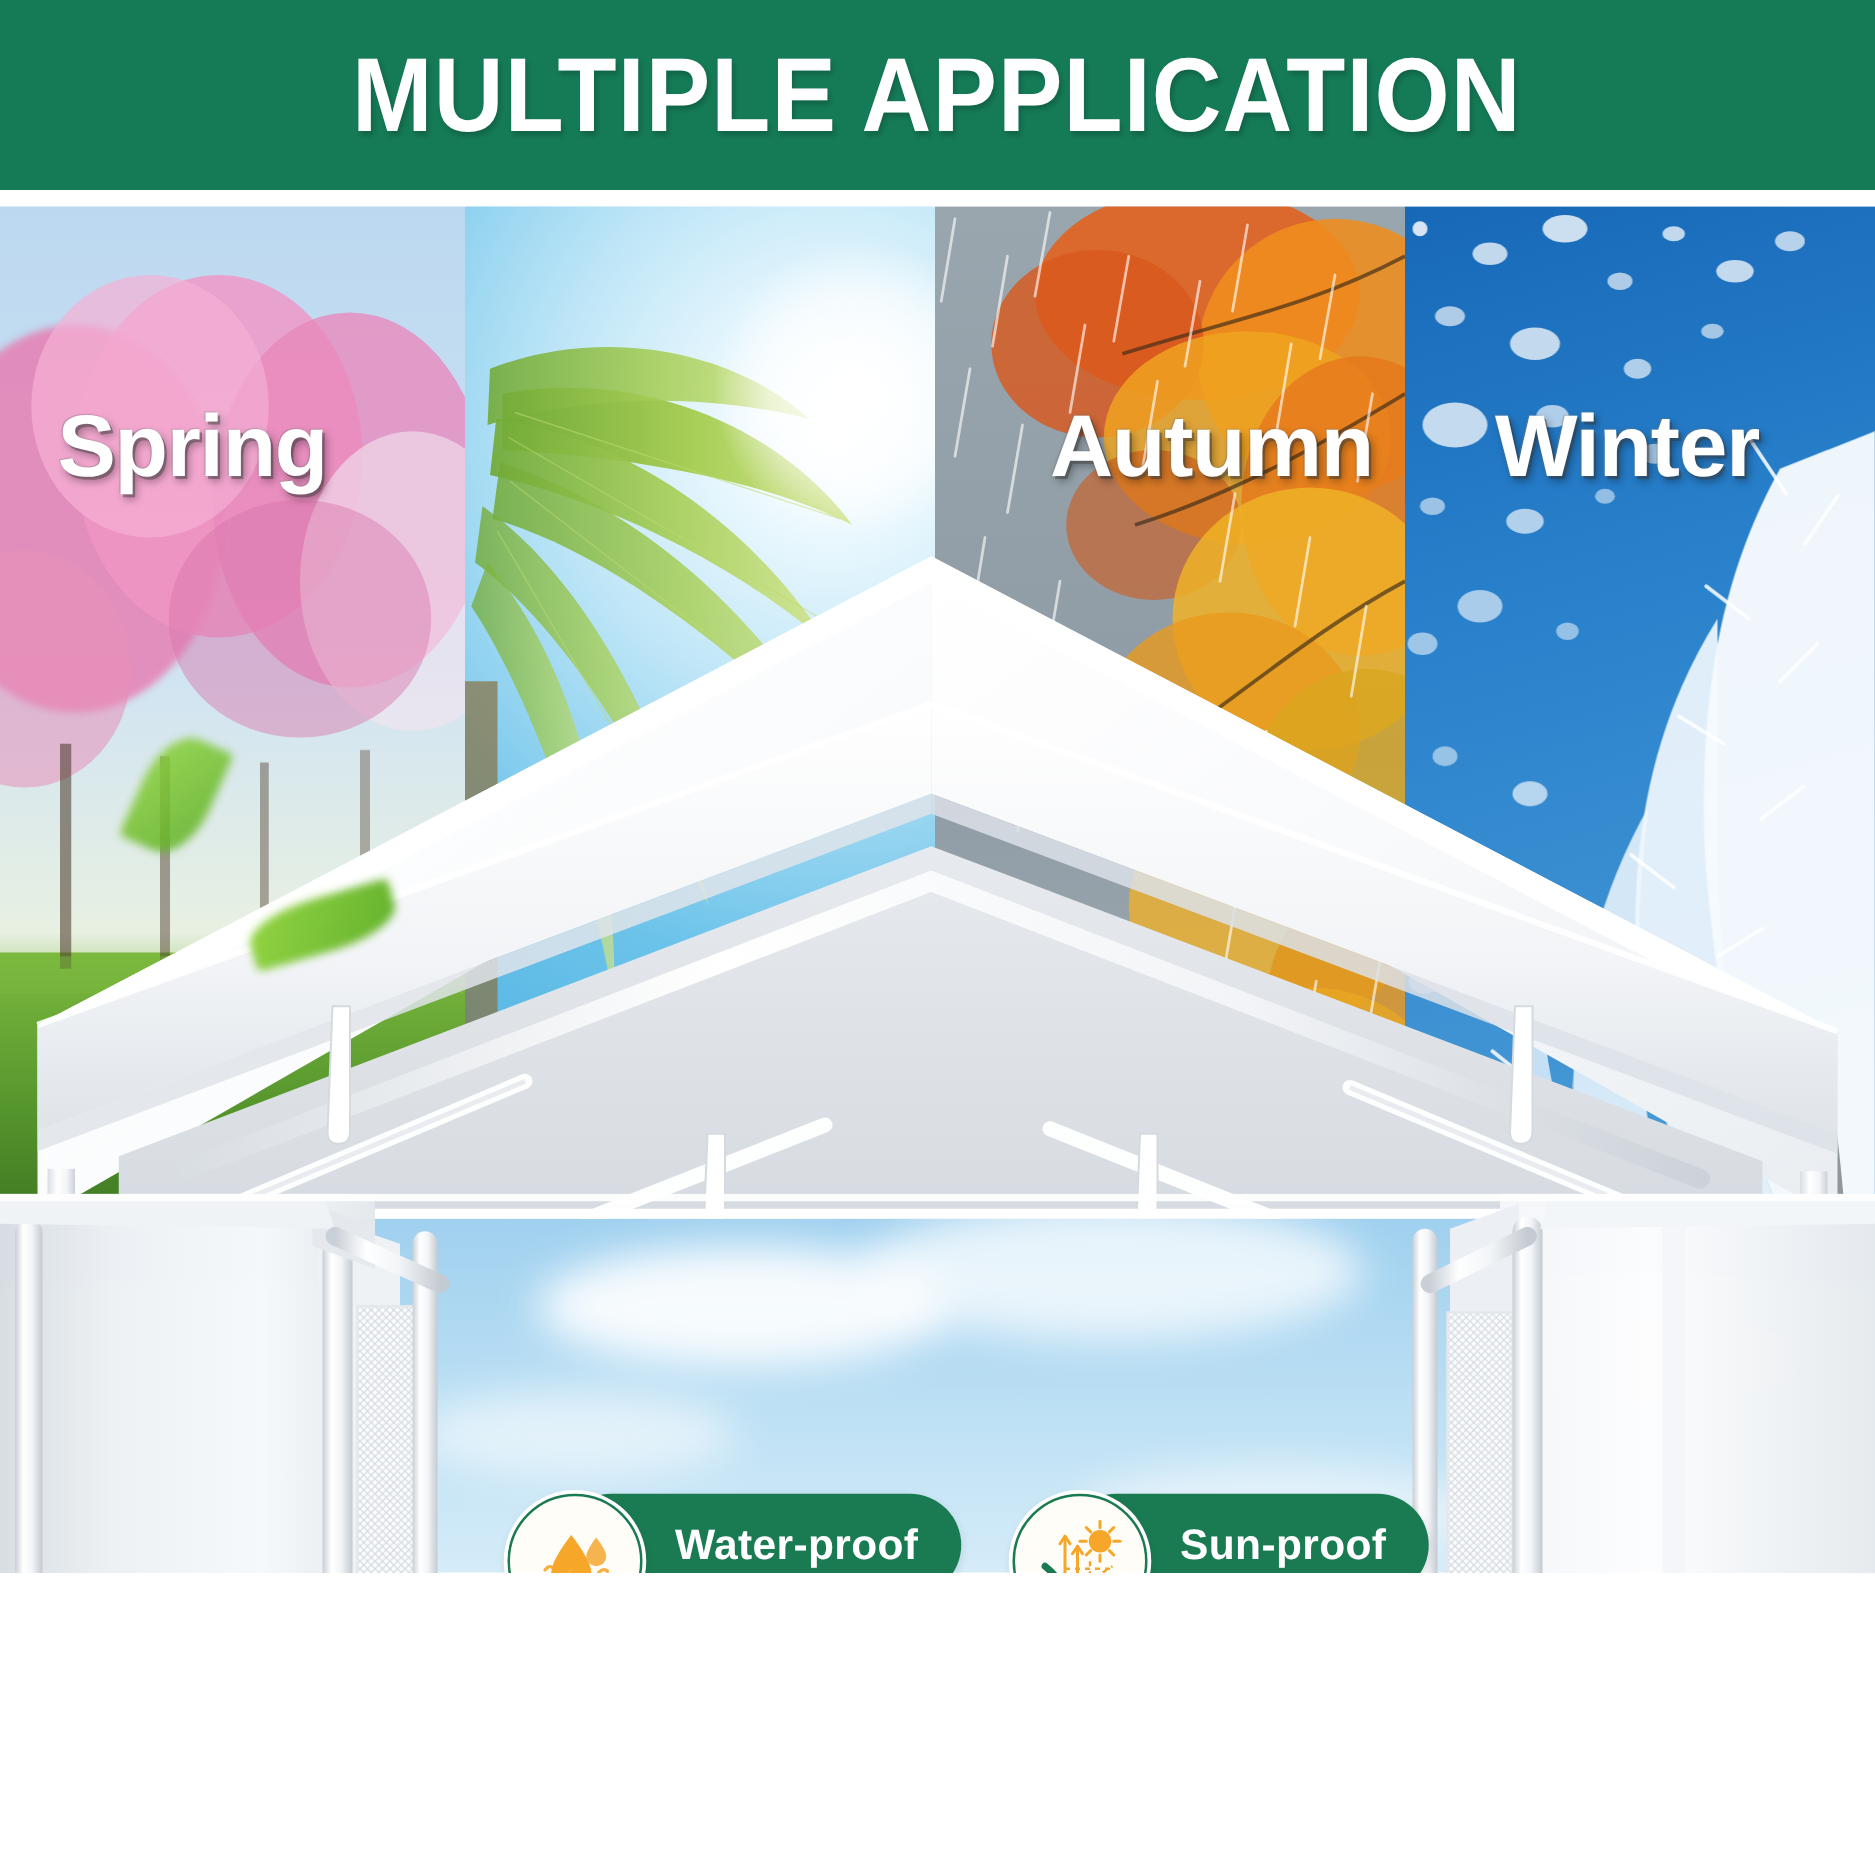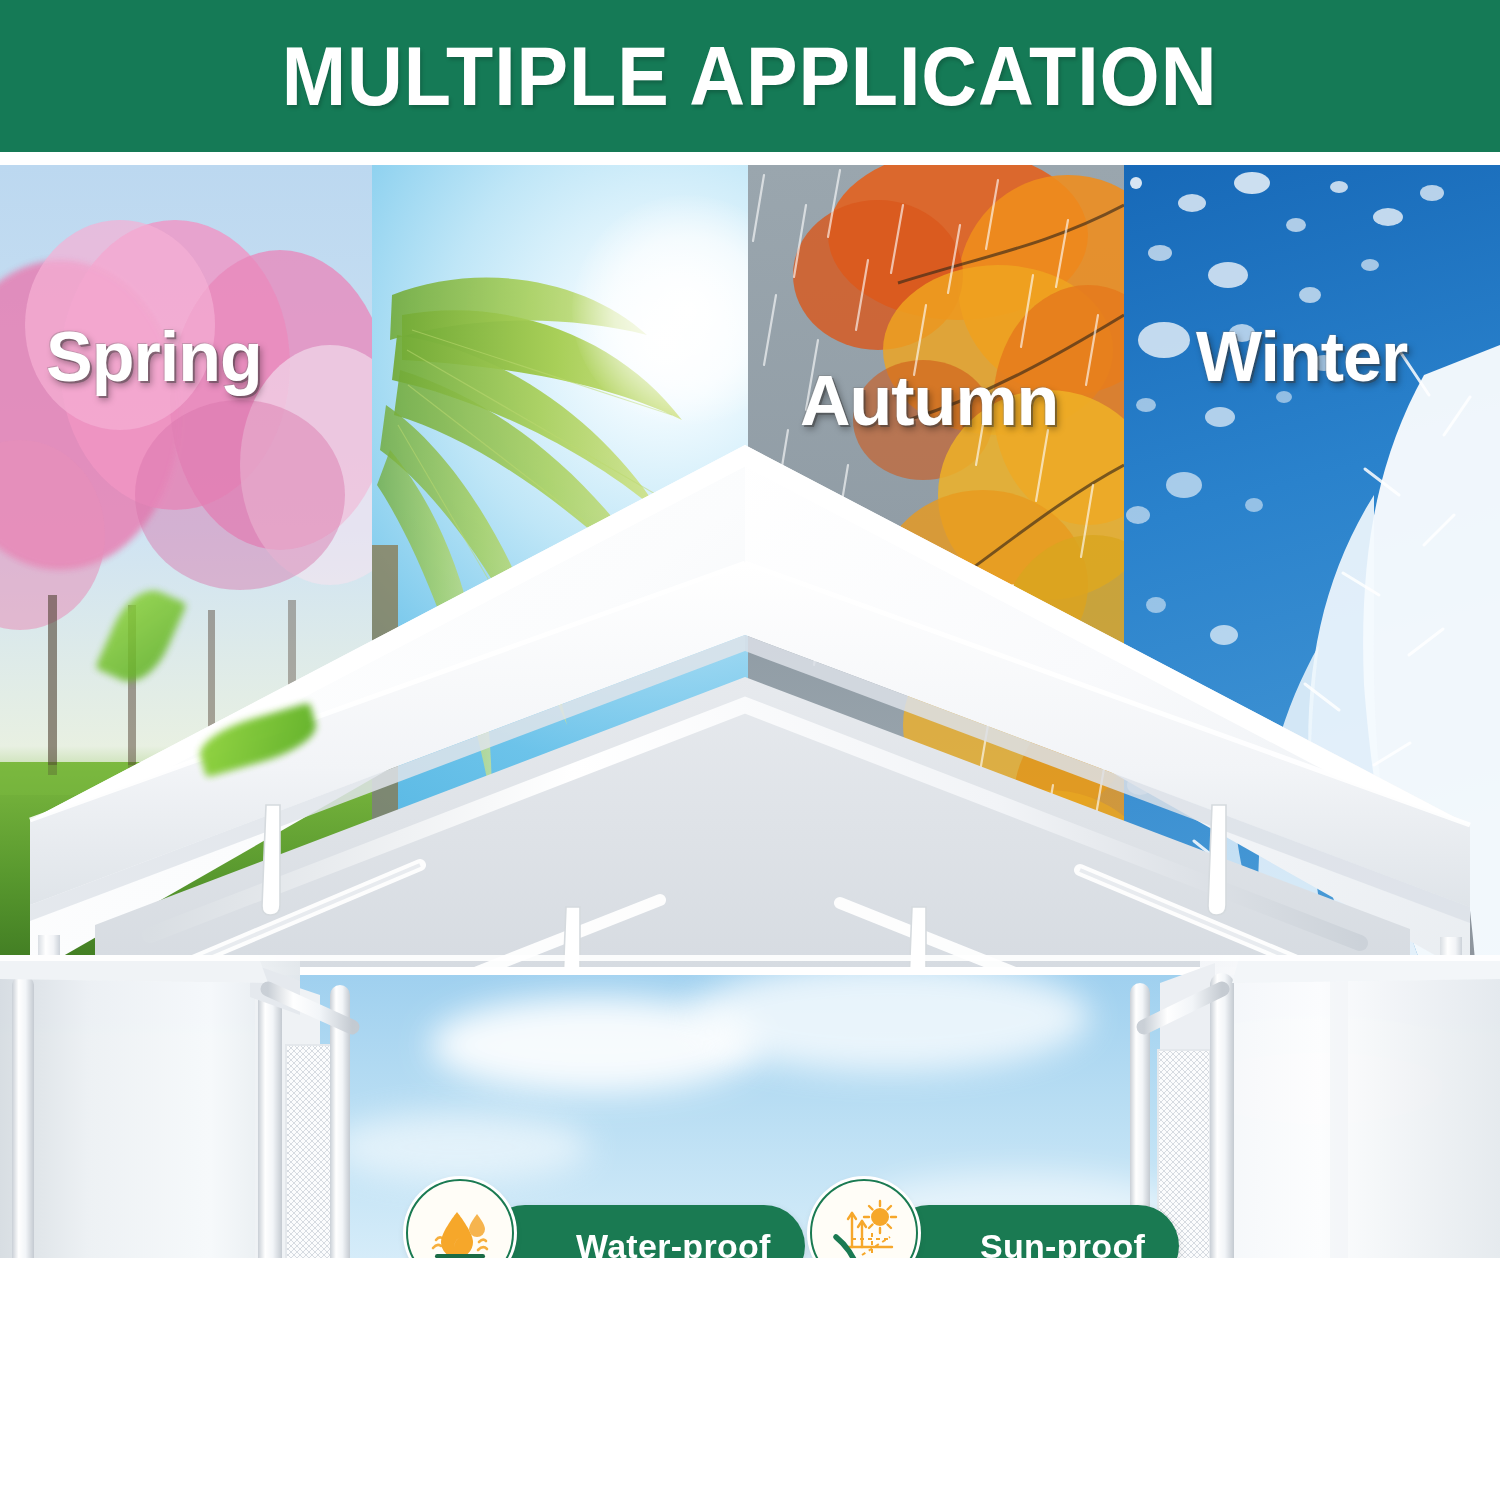--- a/index.html
+++ b/index.html
@@ -43,21 +43,21 @@
     color:#ffffff;font-size:70px;font-weight:bold;
     letter-spacing:-1px;
     text-shadow:
       2px 2px 0 rgba(60,60,60,.45),
       -1px -1px 0 rgba(120,120,120,.35),
       3px 4px 7px rgba(0,0,0,.35);
     z-index:6;pointer-events:none;
   }
   .s-spring .season-label{top:152px;text-align:left;padding-left:46px;}
   .s-summer .season-label{top:152px;text-align:left;padding-left:42px;}
-  .s-autumn .season-label{top:152px;text-align:left;padding-left:52px;margin-top:44px;}
+  .s-autumn .season-label{top:152px;text-align:left;padding-left:92px;}
   .s-winter .season-label{top:152px;text-align:left;padding-left:72px;}
 
   
   .spring-sky{position:absolute;inset:0;
     background:linear-gradient(180deg,#bcd8f0 0%,#cfe3f3 45%,#e8f0e2 72%,#8fc35a 80%,#6fae3d 100%);}
   .spring-grass{position:absolute;left:0;bottom:0;width:100%;height:26%;
     background:linear-gradient(180deg,#7cb93f 0%,#58982e 55%,#3f7a22 100%);}
 
   
   .summer-sky{position:absolute;inset:0;
@@ -84,21 +84,21 @@
   .divider{position:absolute;left:0;top:967px;width:1500px;height:8px;background:#ffffff;z-index:20;}
 
   
   .lower{position:absolute;left:0;top:972px;width:1500px;height:528px;overflow:hidden;z-index:8;}
   .lower-sky{position:absolute;inset:0;
     background:linear-gradient(180deg,#9fd0ef 0%,#bde0f4 30%,#d9eefa 58%,#eaf6fd 78%,#f3fafd 100%);}
   .cloud{position:absolute;border-radius:50%;background:#ffffff;filter:blur(16px);opacity:.9;}
 
   
   .badges{position:absolute;left:0;top:1195px;width:1500px;height:110px;z-index:40;}
-  .badge{position:absolute;display:flex;align-items:flex-end;height:92px;gap:36px;}
+  .badge{position:absolute;display:flex;align-items:flex-start;height:92px;}
   .badge-pill{
     height:82px;border-radius:41px;background:#1a7a52;
     display:flex;align-items:center;
     padding:0 34px 0 92px;margin-left:-66px;
     box-shadow:0 3px 8px rgba(0,0,0,.12);
   }
   .badge-text{color:#ffffff;font-size:34px;font-weight:bold;letter-spacing:.3px;white-space:nowrap;}
   .badge-circle{
     position:relative;z-index:3;width:104px;height:104px;border-radius:50%;
     background:#fffdf7;border:2.5px solid #1a7a52;

